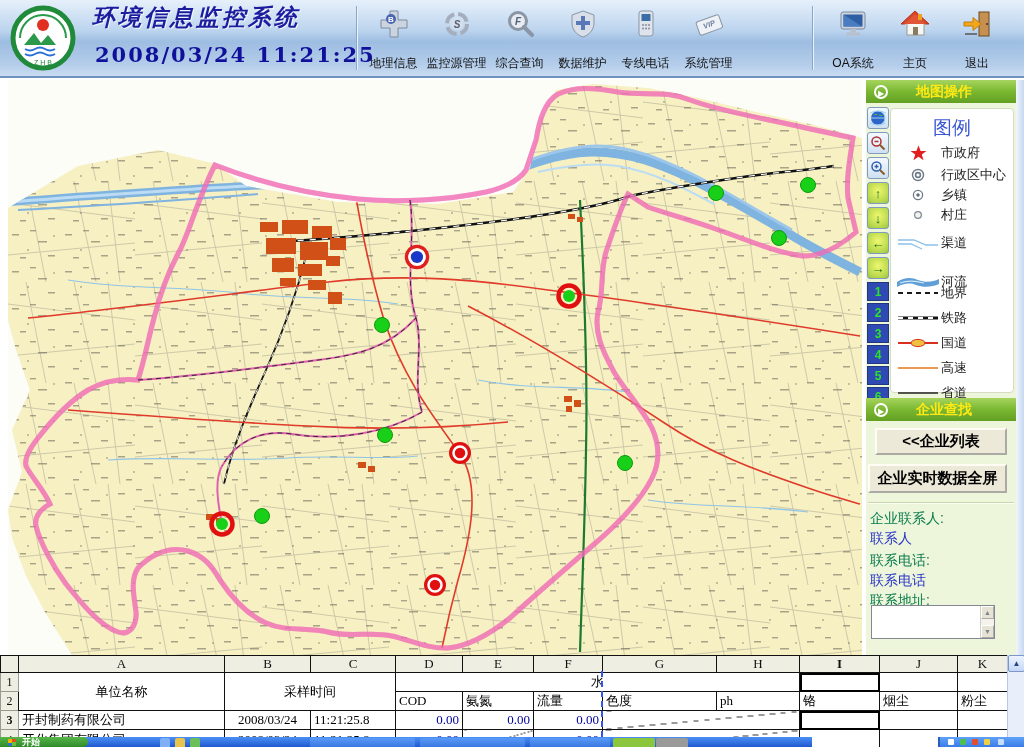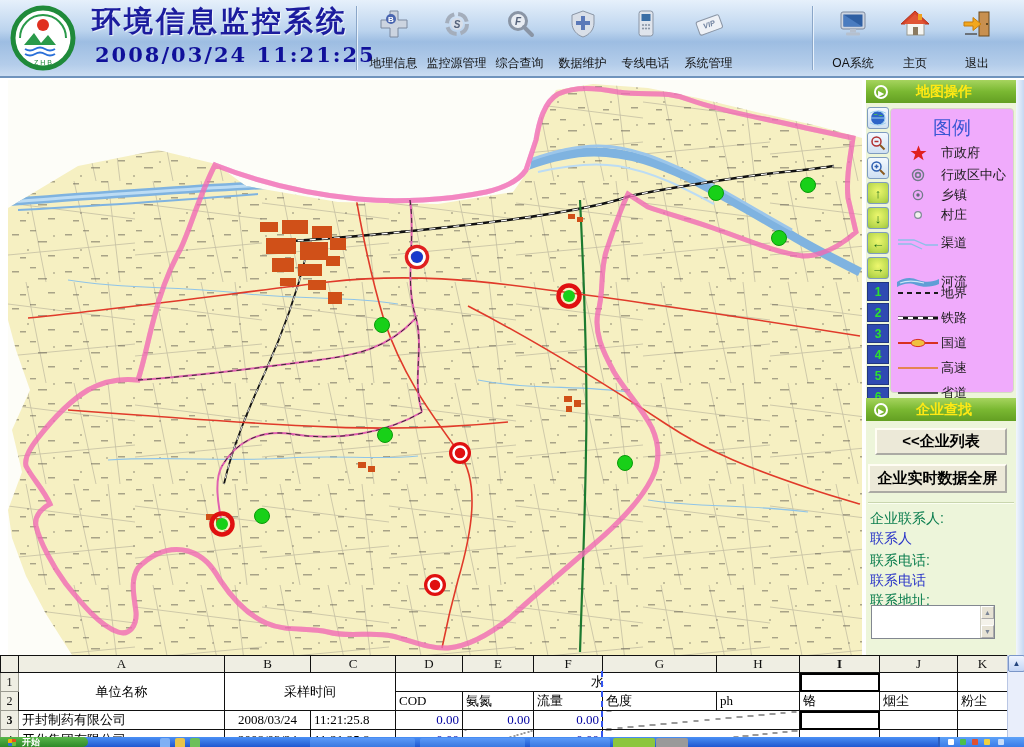--- a/index.html
+++ b/index.html
@@ -6,21 +6,21 @@
   html,body { background:#fff; }
   body { font-family:"Liberation Sans",sans-serif; }
   #app { position:relative; width:1024px; height:747px; overflow:hidden; background:#fff; }
 
   
   .header { position:absolute; left:0; top:0; width:1024px; height:78px;
     background:linear-gradient(to bottom,#e6f0fb 0%,#bcd4ee 40%,#9dbde2 55%,#b4cdea 85%,#cadcf2 100%);
     border-bottom:2px solid #6f93bd; }
   .logo { position:absolute; left:10px; top:5px; width:66px; height:66px; }
   .app-title { position:absolute; left:92px; top:2px; width:270px; height:38px;
-    font-family:"DejaVu Serif",serif; font-weight:bold; font-size:29px;
+    font-family:"DejaVu Serif",serif; font-style:italic; font-weight:bold; font-size:23px;
     color:#1c1c9e; letter-spacing:3px; text-shadow:1px 1px 1px rgba(255,255,255,.8); white-space:nowrap;}
   .app-datetime { position:absolute; left:95px; top:42px; font-family:"DejaVu Serif",serif;
     font-weight:bold; font-size:21px; color:#10109a; letter-spacing:2px; white-space:nowrap;}
   .vsep { position:absolute; top:6px; width:2px; height:64px;
     border-left:1px solid #8aa6c8; border-right:1px solid #e8f2fc; }
   .nav { position:absolute; left:362px; top:6px; display:flex; }
   .nav-item { width:63px; height:66px; display:flex; flex-direction:column; align-items:center;
     justify-content:flex-start; cursor:pointer; }
   .nav-item .ico { width:34px; height:34px; margin-top:2px; display:flex; align-items:center; justify-content:center;}
   .nav-item .lbl { font-size:12px; color:#111; margin-top:15px; white-space:nowrap; }
@@ -40,21 +40,21 @@
     margin-right:16px; }
   .tools { position:absolute; left:0px; top:27px; width:24px; }
   .tool-btn { width:22px; height:22px; margin:0 0 3px 1px; border:1px solid #7f9cc0; border-radius:3px;
     background:linear-gradient(to bottom,#f4f9ff,#cfe0f2); display:flex; align-items:center;
     justify-content:center; cursor:pointer; font-size:13px; }
   .tool-btn.arrow { background:radial-gradient(circle at 50% 40%,#eef86e,#b9d84e 70%,#9cc23e);
     color:#1c6b1c; font-weight:bold; }
   .zoom-num { width:22px; height:19px; margin:0 0 2px 1px; background:#2f4ab2; border:1px solid #22367f;
     color:#2ce22c; font-weight:bold; font-size:12px; text-align:center; line-height:18px; cursor:pointer; }
   .legend-panel { position:absolute; left:24px; top:28px; width:124px; height:285px;
-    background:#f0abfc; border:1px solid #d4dcc2; border-radius:4px; }
+    background:#ffffff; border:1px solid #d4dcc2; border-radius:4px; }
   .legend-title { text-align:center; font-family:"Liberation Serif",serif; font-size:19px;
     color:#3a56d4; margin-top:6px; }
   .lg-row { position:absolute; left:4px; width:118px; height:20px; display:flex; align-items:center; }
   .lg-sym { width:46px; display:flex; align-items:center; justify-content:center; flex:0 0 auto;}
   .lg-lbl { font-size:13px; color:#1a1a1a; white-space:nowrap; }
 
   .ent-buttons button { display:block; background:#ece9d8; border:2px outset #fffdf4;
     font-family:"Liberation Sans",sans-serif; font-weight:bold; font-size:15px; color:#000;
     cursor:pointer; }
   .btn-list { position:absolute; left:9px; top:348px; width:132px; height:27px; }
@@ -90,21 +90,21 @@
   .sel { outline:2px solid #000; outline-offset:-2px; }
   .pagebreak { position:absolute; left:601px; top:16px; width:0; height:76px;
     border-left:2px dashed #3355ee; }
   .sheet-scroll { position:absolute; left:1007px; top:655px; width:17px; height:92px;
     background:#e9eefb; border-left:1px solid #b9c6e4; }
   .ss-btn { width:17px; height:17px; background:linear-gradient(to bottom,#eef4ff,#c4d6f6);
     border:1px solid #7b96c8; border-radius:2px; color:#24457e; font-size:8px; text-align:center;
     line-height:15px; cursor:pointer; }
 
   
-  .taskbar { position:absolute; left:0; top:737px; width:1024px; height:10px;
+  .taskbar { position:absolute; left:0; top:737px; width:812px; height:10px;
     background:linear-gradient(to bottom,#4a90f5,#2058d0); z-index:50; }
   .startbtn { position:absolute; left:0; top:0; width:88px; height:10px;
     background:linear-gradient(to bottom,#59b64b,#2d8a28); border-radius:0 5px 5px 0;
     color:#fff; font-weight:bold; font-size:9px; padding-left:22px; line-height:10px; cursor:pointer;
     overflow:hidden;}
   .startflag { position:absolute; left:8px; top:2px; width:8px; height:7px;
     background:conic-gradient(#e84e1b 0 25%,#6cbf3a 0 50%,#2a6fd8 0 75%,#f0b400 0); border-radius:1px;}
   .taskbtn { position:absolute; top:1px; height:9px; border-radius:2px 2px 0 0; cursor:pointer;}
   .tray { position:absolute; left:938px; top:0; width:86px; height:10px;
     background:linear-gradient(to bottom,#5ea2f8,#3a7ce8); border-left:2px solid #2a5ec0; }

